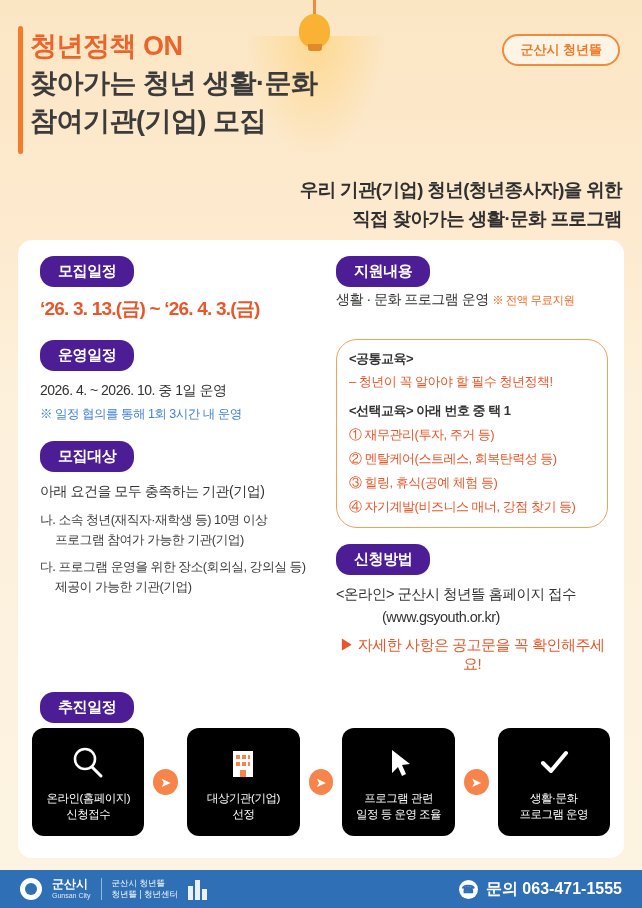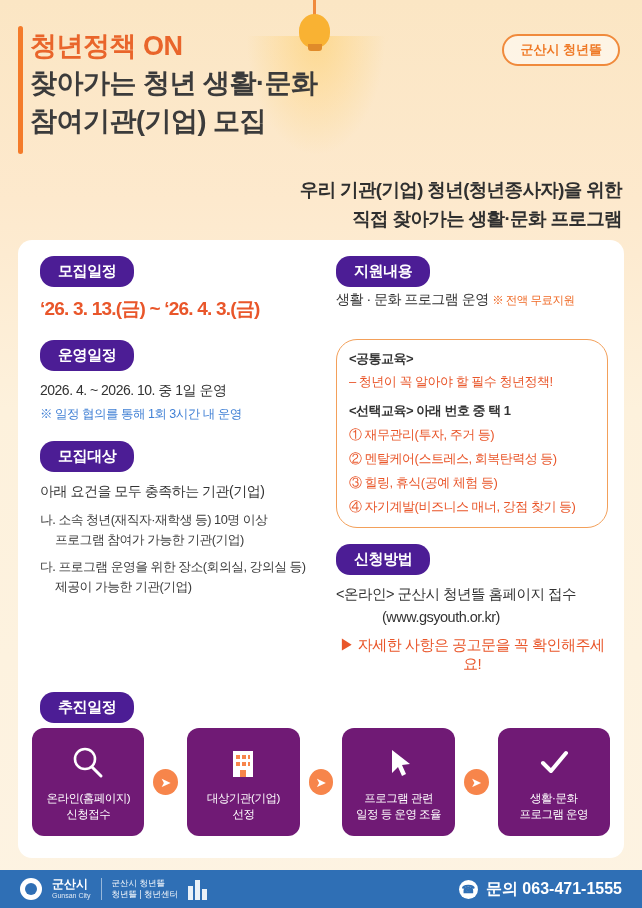--- a/index.html
+++ b/index.html
@@ -90,21 +90,21 @@
   .edu-title { font-size: 13px; font-weight: bold; color: #333; letter-spacing: -0.5px; }
   .edu-item { font-size: 13px; color: #e9562a; margin-top: 5px; letter-spacing: -0.5px; }
   .edu-num { font-size: 13px; color: #e9562a; margin-top: 6px; letter-spacing: -0.5px; }
   .apply-body { font-size: 14.5px; color: #333; line-height: 1.5; margin-top: 9px; letter-spacing: -0.5px; }
   .apply-note { color: #e9562a; font-size: 15px; margin-top: 7px; letter-spacing: -0.5px; text-align: center; }
 
   
   .steps-pill { position: absolute; left: 22px; top: 452px; }
   .steps { position: absolute; left: 14px; top: 488px; width: 578px; display: flex; align-items: center; }
   .step {
-    width: 118px; height: 108px; background: #701a75; border-radius: 12px;
+    width: 118px; height: 108px; background: #000000; border-radius: 12px;
     color: #fff; display: flex; flex-direction: column; align-items: center; justify-content: center;
     text-align: center;
   }
   .step-ico { height: 44px; display: flex; align-items: center; justify-content: center; margin-bottom: 6px; }
   .step-label { font-size: 11.5px; line-height: 1.35; letter-spacing: -0.5px; }
   .arrow {
     width: 26px; height: 26px; margin: 0 9px; border-radius: 50%;
     background: #f7854b; color: #fff; font-size: 13px;
     display: flex; align-items: center; justify-content: center;
   }

